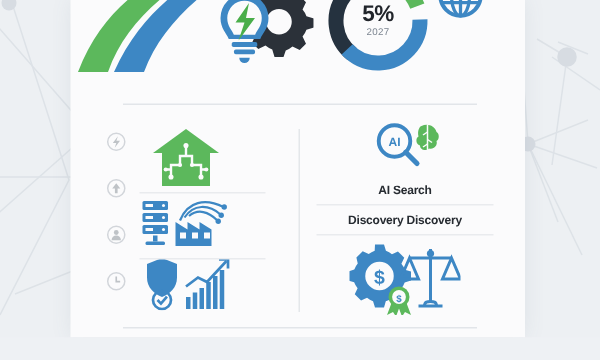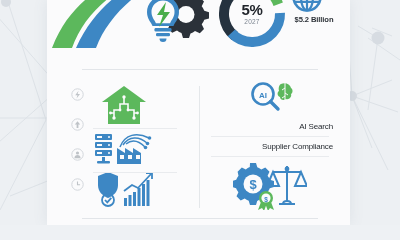--- a/index.html
+++ b/index.html
@@ -40,24 +40,24 @@
   .bullets{position:absolute;left:71px;top:88px;width:20px;}
   .bullet{width:13px;height:13px;margin-bottom:13px;opacity:.42;}
   .lefticons{position:absolute;left:96px;top:82px;width:90px;}
   .li-row{display:flex;align-items:center;justify-content:flex-start;height:42px;}
   .icon-house{width:46px;height:40px;margin-left:8px;}
   .icon-factory{width:60px;height:38px;margin-left:0px;}
   .icon-shieldchart{width:58px;height:36px;margin-left:4px;}
   .ldiv{position:absolute;left:96px;width:84px;height:1px;background:#e9ebee;}
 
   
-  .right{position:absolute;left:200px;top:80px;width:103px;text-align:right;}
+  .right{position:absolute;left:200px;top:80px;width:103px;text-align:center;}
   .ai-icon{width:46px;height:34px;margin:0 auto 3px;display:block;}
   .r-label{
-    font-size:8px;font-weight:normal;color:#262b31;letter-spacing:-.15px;
+    font-size:8px;font-weight:bold;color:#262b31;letter-spacing:-.15px;
     padding:5px 0 5px;
   }
   .r-sep{height:1px;background:#e9ebee;margin:0 4px;}
   .tofu{
     display:inline-block;width:7px;height:8px;border:1px solid #3d8fd0;
     background:#cfe4f5;vertical-align:-1px;margin:0 .5px;border-radius:1px;
   }
   .justice{width:74px;height:48px;display:block;margin:5px auto 0;}
 </style>
 </head>
@@ -125,21 +125,20 @@
         <div class="donut-pct">5%</div>
         <div class="donut-year">2027</div>
       </div>
 
       <svg class="globe" viewBox="0 0 34 34">
         <circle cx="17" cy="17" r="13.5" fill="none" stroke="#3d87c4" stroke-width="2.6"></circle>
         <ellipse cx="17" cy="17" rx="6" ry="13.5" fill="none" stroke="#3d87c4" stroke-width="2.2"></ellipse>
         <path d="M3.8 12.2 h26.4 M3.8 21.8 h26.4 M17 3.5 v27" stroke="#3d87c4" stroke-width="2.2" fill="none"></path>
       </svg>
 
-      <div class="money">$5.2 Billion</div>
     </div>
 
     <div class="divider" style="left:35px;top:69px;width:236px;"></div>
 
     <div class="bullets" style="left:24px;">
       <svg class="bullet" viewBox="0 0 13 13">
         <circle cx="6.5" cy="6.5" r="5.7" fill="none" stroke="#9aa3ad" stroke-width="1"></circle>
         <path d="M7.6 2.8 L4.2 7.3 h2.3 l-1 3.2 3.5-4.6 H6.6 Z" fill="#6d7780"></path>
       </svg>
       <svg class="bullet" viewBox="0 0 13 13">
@@ -249,21 +248,21 @@
         <g stroke="#fbfbfc" stroke-width="1" fill="none">
           <path d="M38 3 v17"></path>
             <path d="M38 8 l-3 2"></path>
             <path d="M38 13 l3 2"></path>
             <path d="M38 16 l-3 2"></path>
         </g>
       </svg>
 
       <div class="r-label">AI Search</div>
       <div class="r-sep"></div>
-      <div class="r-label">Supplier Compliance</div>
+      <div class="r-label">Discovery Discovery</div>
       <div class="r-sep"></div>
 
       <svg class="justice" viewBox="0 0 74 48">
 
         <g fill="#3d87c4">
           <path d="M17 1 h6 l1.3 4.2 a13 13 0 0 1 4 2.3 l4-1.9 4.2 4.2 -1.9 4 a13 13 0 0 1 2.3 4 L41 19 v6 l-4.2 1.3 a13 13 0 0 1 -2.3 4 l1.9 4 -4.2 4.2 -4-1.9 a13 13 0 0 1 -4 2.3 L23 43 h-6 l-1.3-4.2 a13 13 0 0 1 -4-2.3 l-4 1.9 -4.2-4.2 1.9-4 a13 13 0 0 1 -2.3-4 L-1 25 v-6 l4.2-1.3 a13 13 0 0 1 2.3-4 L4.6 9.7 8.8 5.5 l4 1.9 a13 13 0 0 1 4-2.3 Z"></path>
         </g>
         <circle cx="20" cy="22" r="9.5" fill="#fbfbfc"></circle>
         <text x="20" y="27" text-anchor="middle" font-size="13" font-weight="bold" fill="#3d87c4" font-family="Liberation Sans, sans-serif">$</text>
 

